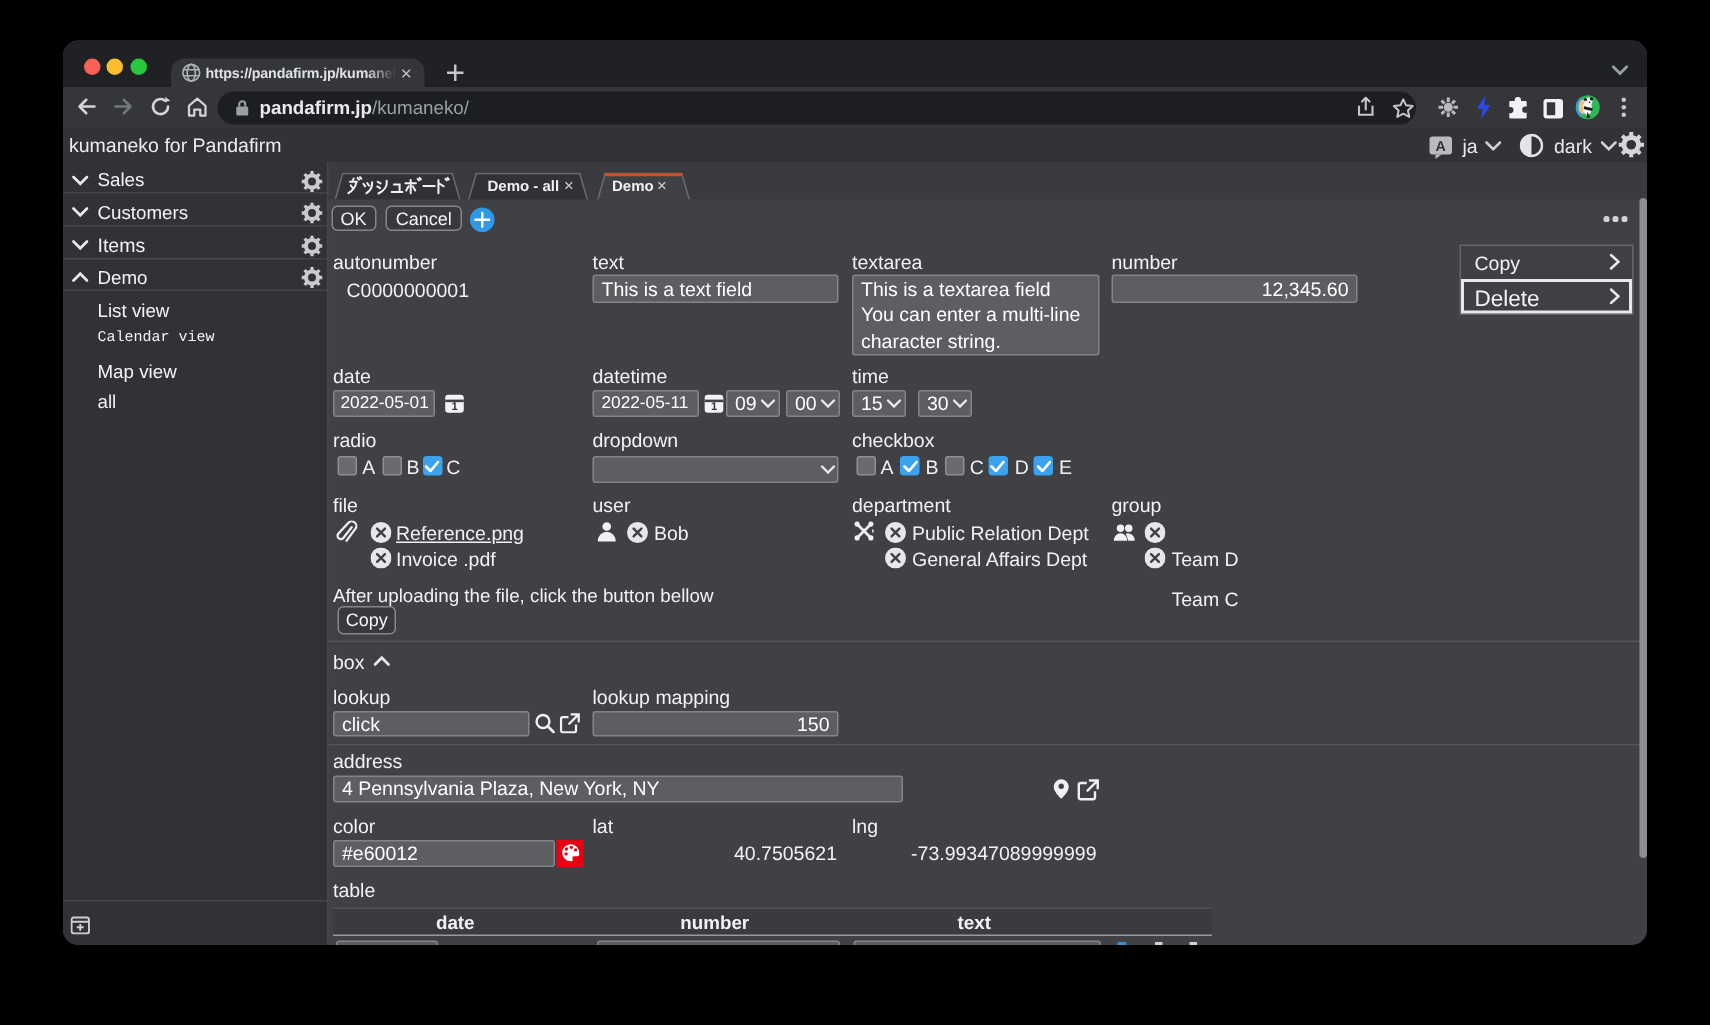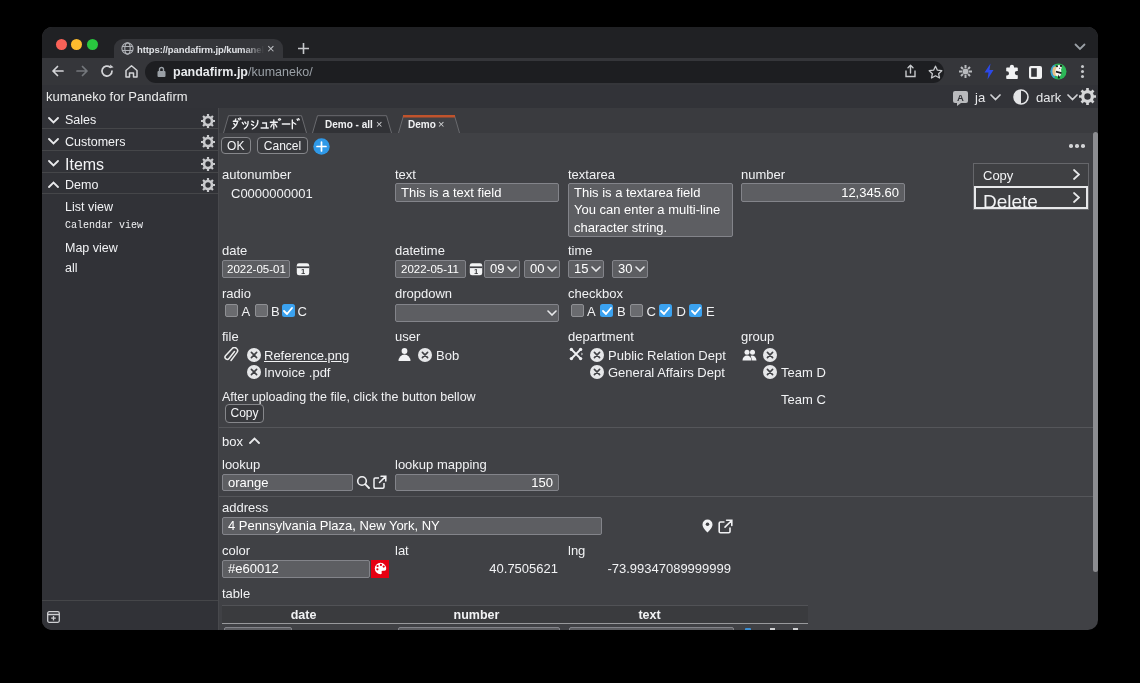--- a/index.html
+++ b/index.html
@@ -147,21 +147,21 @@
 <svg class="ab" style="left:158.5px;top:108.0px;" width="14" height="14" viewBox="0 0 14 14">
           <circle cx="7" cy="7" r="4" fill="none" stroke="#c9cacd" stroke-width="2.7"></circle>
           <g stroke="#c9cacd" stroke-width="2.2">
             <path d="M11.6 7H14M7 11.6V14M2.4 7H0M7 2.4V0M10.25 10.25 11.95 11.95M3.75 10.25 2.05 11.95M3.75 3.75 2.05 2.05M10.25 3.75 11.95 2.05"></path>
           </g>
         </svg>
 <div class="ab sep" style="left:0;top:122.8px;width:176px;background:#454649;"></div>
 <svg class="ab" style="left:6px;top:132.5px;" width="11" height="7" viewBox="0 0 11 7">
           <path d="M1 1 L5.5 5.5 L10 1" stroke="#e8e9eb" stroke-width="1.8" fill="none" stroke-linecap="round"></path>
         </svg>
-<div class="ab" style="left:23px;top:129px;font-size:16px;color:#f2f3f5;">Items</div>
+<div class="ab" style="left:23px;top:129px;font-size:13px;color:#f2f3f5;">Items</div>
 <svg class="ab" style="left:158.5px;top:129.5px;" width="14" height="14" viewBox="0 0 14 14">
           <circle cx="7" cy="7" r="4" fill="none" stroke="#c9cacd" stroke-width="2.7"></circle>
           <g stroke="#c9cacd" stroke-width="2.2">
             <path d="M11.6 7H14M7 11.6V14M2.4 7H0M7 2.4V0M10.25 10.25 11.95 11.95M3.75 10.25 2.05 11.95M3.75 3.75 2.05 2.05M10.25 3.75 11.95 2.05"></path>
           </g>
         </svg>
 <div class="ab sep" style="left:0;top:144.5px;width:176px;background:#454649;"></div>
 <svg class="ab" style="left:6px;top:154px;" width="11" height="7" viewBox="0 0 11 7">
           <path d="M1 6 L5.5 1.5 L10 6" stroke="#e8e9eb" stroke-width="1.8" fill="none" stroke-linecap="round"></path>
         </svg>
@@ -220,21 +220,21 @@
 <div class="ab dot" style="left:1027px;top:117px;width:3.5px;height:3.5px;background:#d2d3d5;"></div>
 <div class="ab dot" style="left:1033px;top:117px;width:3.5px;height:3.5px;background:#d2d3d5;"></div>
 <div class="ab dot" style="left:1039px;top:117px;width:3.5px;height:3.5px;background:#d2d3d5;"></div>
 
 <div class="ab" style="left:931px;top:136px;width:116px;height:46.5px;background:#3f4043;border:1px solid #66676b;box-sizing:border-box;"></div>
 <div class="ab" style="left:941px;top:140.5px;font-size:13px;color:#f2f3f5;">Copy</div>
 <svg class="ab" style="left:1031px;top:141.5px;" width="7" height="11" viewBox="0 0 7 11">
           <path d="M1 1 L6 5.5 L1 10" stroke="#e8e9eb" stroke-width="1.7" fill="none" stroke-linecap="round"></path>
         </svg>
 <div class="ab" style="left:932px;top:159px;width:114px;height:22.5px;border:2px solid #e7e8ea;box-sizing:border-box;background:#3f4043;"></div>
-<div class="ab" style="left:941px;top:163.5px;font-size:19px;color:#f2f3f5;">Delete</div>
+<div class="ab" style="left:941px;top:163.5px;font-size:15px;color:#f2f3f5;">Delete</div>
 <svg class="ab" style="left:1031px;top:164.5px;" width="7" height="11" viewBox="0 0 7 11">
           <path d="M1 1 L6 5.5 L1 10" stroke="#e8e9eb" stroke-width="1.7" fill="none" stroke-linecap="round"></path>
         </svg>
 
 <div class="ab lbl" style="left:180px;top:140px;">autonumber</div>
 <div class="ab lbl" style="left:353px;top:140px;">text</div>
 <div class="ab lbl" style="left:526px;top:140px;">textarea</div>
 <div class="ab lbl" style="left:699px;top:140px;">number</div>
 <div class="ab lbl" style="left:189px;top:158.5px;">C0000000001</div>
 <div class="ab inp" style="left:353px;top:156px;width:164px;height:19px;line-height:17px;padding-left:5px;">This is a text field</div>
@@ -366,21 +366,21 @@
 <div class="ab btn" style="left:183px;top:377px;width:39px;height:18.5px;line-height:17px;">Copy</div>
 <div class="ab sep" style="left:177px;top:400px;width:879px;"></div>
 
 <div class="ab lbl" style="left:180px;top:406.5px;">box</div>
 <svg class="ab" style="left:207px;top:410px;" width="11" height="7" viewBox="0 0 11 7">
           <path d="M1 6 L5.5 1.5 L10 6" stroke="#e8e9eb" stroke-width="1.8" fill="none" stroke-linecap="round"></path>
         </svg>
 
 <div class="ab lbl" style="left:180px;top:429.5px;">lookup</div>
 <div class="ab lbl" style="left:353px;top:429.5px;">lookup mapping</div>
-<div class="ab inp" style="left:180px;top:447px;width:131px;height:17px;line-height:15px;padding-left:5px;">orange</div>
+<div class="ab inp" style="left:180px;top:447px;width:131px;height:17px;line-height:15px;padding-left:5px;">click</div>
 <svg class="ab" style="left:314px;top:447.5px;" width="14" height="14" viewBox="0 0 14 14">
           <circle cx="6" cy="6" r="4.3" fill="none" stroke="#f0f1f3" stroke-width="1.6"></circle>
           <path d="M9.2 9.2 L13 13" stroke="#f0f1f3" stroke-width="1.8" stroke-linecap="round"></path>
         </svg>
 <svg class="ab" style="left:331px;top:447.5px;" width="14" height="14" viewBox="0 0 14 14">
           <path d="M11 8 v4 a1.2 1.2 0 0 1-1.2 1.2 H2.2 A1.2 1.2 0 0 1 1 12 V4.2 A1.2 1.2 0 0 1 2.2 3 H6" stroke="#f0f1f3" stroke-width="1.5" fill="none"></path>
           <path d="M8 1.2 h4.8 V6 M12.4 1.6 L6.5 7.5" stroke="#f0f1f3" stroke-width="1.5" fill="none" stroke-linecap="round"></path>
         </svg>
 <div class="ab inp" style="left:353px;top:447px;width:164px;height:17px;line-height:15px;text-align:right;padding-right:5px;box-sizing:border-box;">150</div>
 <div class="ab sep" style="left:177px;top:469px;width:879px;"></div>

